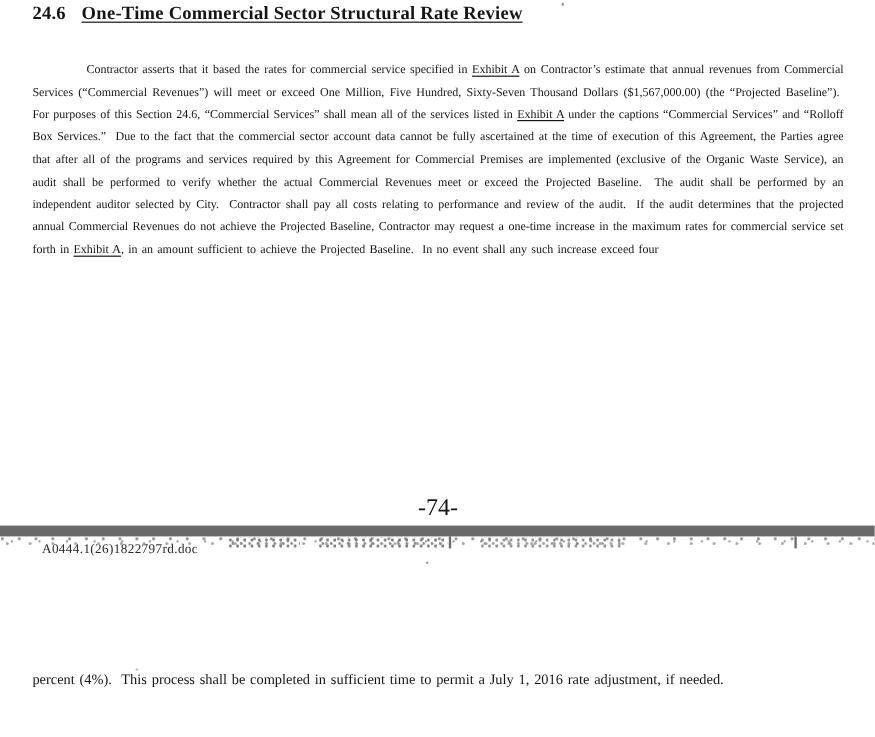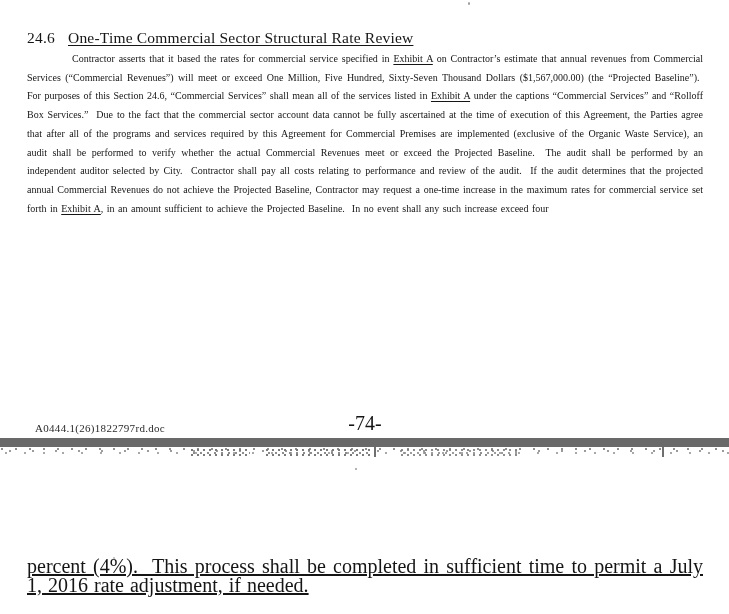--- a/index.html
+++ b/index.html
@@ -6,24 +6,25 @@
   body {
     width: 729px; height: 614px;
     background: #ffffff;
     position: relative;
     overflow: hidden;
     font-family: "Liberation Serif", "DejaVu Serif", serif;
     color: #151515;
   }
   .heading {
     position: absolute;
-    top: 29px; left: 27px; width: 676px;
+    top: 3px; left: 27px; width: 676px;
     font-size: 15.5px;
     letter-spacing: 0.2px;
     white-space: nowrap;
+    font-weight: bold;
   }
   .heading .num { display: inline-block; width: 41px; }
   .heading .title { text-decoration: underline; text-underline-offset: 2px; }
   .body-para {
     position: absolute;
     top: 50px; left: 27px; width: 676px;
     font-size: 10px;
     line-height: 18.7px;
     text-align: justify;
     text-indent: 45px;
@@ -31,21 +32,21 @@
   }
   .u { text-decoration: underline; text-underline-offset: 2px; }
   .page-number {
     position: absolute;
     top: 412px; left: 27px; width: 676px;
     text-align: center;
     font-size: 20px;
   }
   .footer-filename {
     position: absolute;
-    top: 422px; left: 35px;
+    top: 452px; left: 35px;
     font-size: 11px;
     line-height: 12px;
     letter-spacing: 0.3px;
     color: #2a2a2a;
     z-index: 1;
   }
   .scan-bar {
     position: absolute;
     top: 438px; left: 0; width: 729px; height: 9px;
     background: #696969;
@@ -86,25 +87,24 @@
     width: 2px; height: 2px;
     background: #9a9a9a;
     border-radius: 50%;
   }
   .speck-a { left: 468px; top: 2px; height: 3px; }
   .speck-b { left: 355px; top: 468px; }
   .speck-c { left: 113px; top: 557px; background: #b5b5b5; }
   .cont-para {
     position: absolute;
     top: 557px; left: 27px; width: 676px;
-    font-size: 20px;
+    font-size: 12px;
     line-height: 18.7px;
     text-align: justify;
     word-spacing: 1px;
-    text-decoration: underline;
   }
 </style>
 </head>
 <body>
 
 <div class="heading">
   <span class="num">24.6</span><span class="title">One-Time Commercial Sector Structural Rate Review</span>
 </div>
 
 <div class="body-para">

